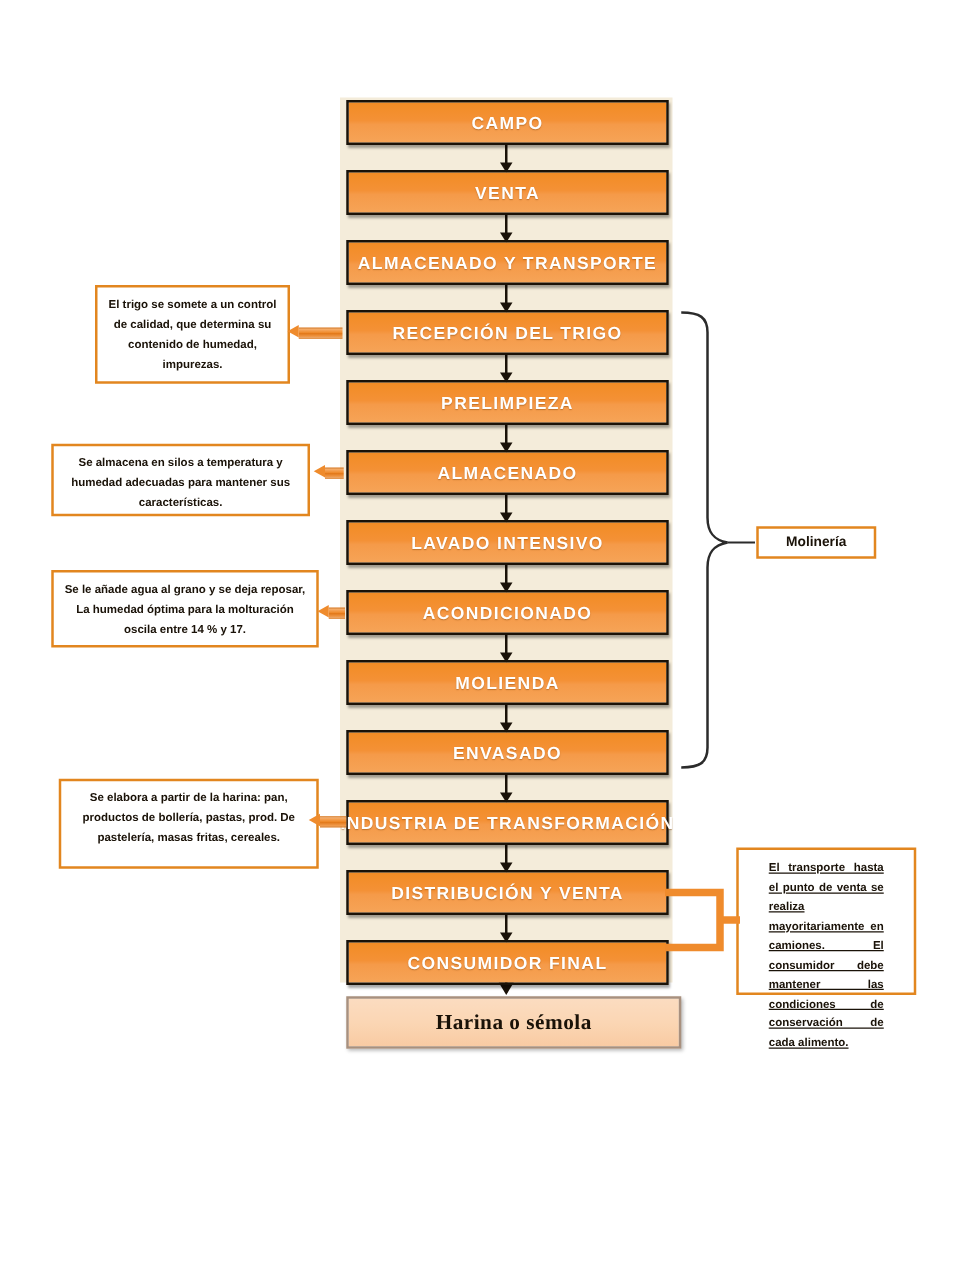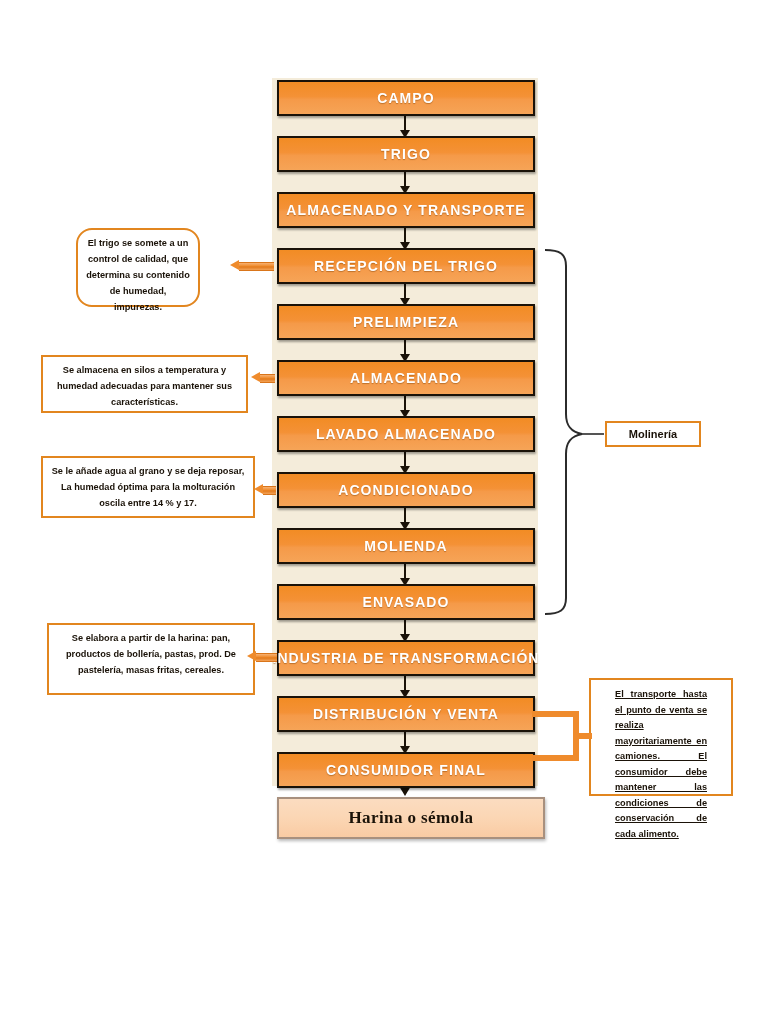--- a/index.html
+++ b/index.html
@@ -212,41 +212,41 @@
   <div class="vhead" style="top:746px;"></div>
 
   <div class="vconn" style="top:782px;height:12px;"></div>
   <div class="vhead" style="top:786px;border-top-width:10px;border-left-width:6px;border-right-width:6px;left:399px;"></div>
 
   <div class="pbox" style="top:80px;">
     <span class="lbl">CAMPO</span>
   </div>
 
   <div class="pbox" style="top:136px;">
-    <span class="lbl">TRIGO</span>
+    <span class="lbl">VENTA</span>
   </div>
 
   <div class="pbox" style="top:192px;">
     <span class="lbl">ALMACENADO Y TRANSPORTE</span>
   </div>
 
   <div class="pbox" style="top:248px;">
     <span class="lbl">RECEPCIÓN DEL TRIGO</span>
   </div>
 
   <div class="pbox" style="top:304px;">
     <span class="lbl">PRELIMPIEZA</span>
   </div>
 
   <div class="pbox" style="top:360px;">
     <span class="lbl">ALMACENADO</span>
   </div>
 
   <div class="pbox" style="top:416px;">
-    <span class="lbl">LAVADO ALMACENADO</span>
+    <span class="lbl">LAVADO INTENSIVO</span>
   </div>
 
   <div class="pbox" style="top:472px;">
     <span class="lbl">ACONDICIONADO</span>
   </div>
 
   <div class="pbox" style="top:528px;">
     <span class="lbl">MOLIENDA</span>
   </div>
 
@@ -263,21 +263,21 @@
   </div>
 
   <div class="pbox" style="top:752px;">
     <span class="lbl">CONSUMIDOR FINAL</span>
   </div>
 
   <div class="finalbox">
     <span class="lbl">Harina o sémola</span>
   </div>
 
-  <div class="note" style="left:76px;top:228px;width:124px;height:79px;border-radius:16px;">
+  <div class="note" style="left:76px;top:228px;width:156px;height:79px;">
     <span>El trigo se somete a un control de calidad, que determina su contenido de humedad, impurezas.</span>
   </div>
   <div class="oarrow" style="left:230px;top:260px;width:44px;">
     <div class="shaft" style="left:9px;"></div>
     <div class="head"></div>
   </div>
 
   <div class="note" style="left:41px;top:355px;width:207px;height:58px;">
     <span>Se almacena en silos a temperatura y humedad adecuadas para mantener sus características.</span>
   </div>

